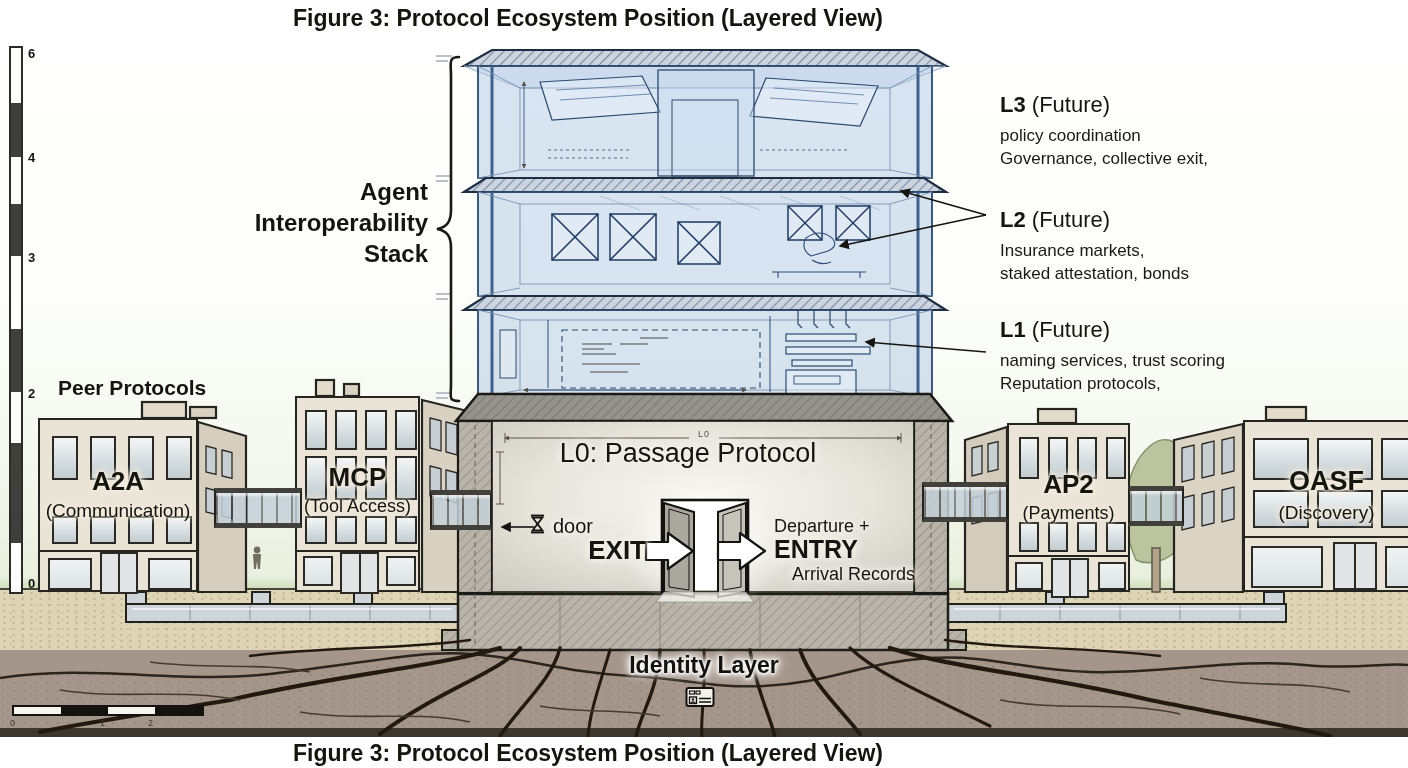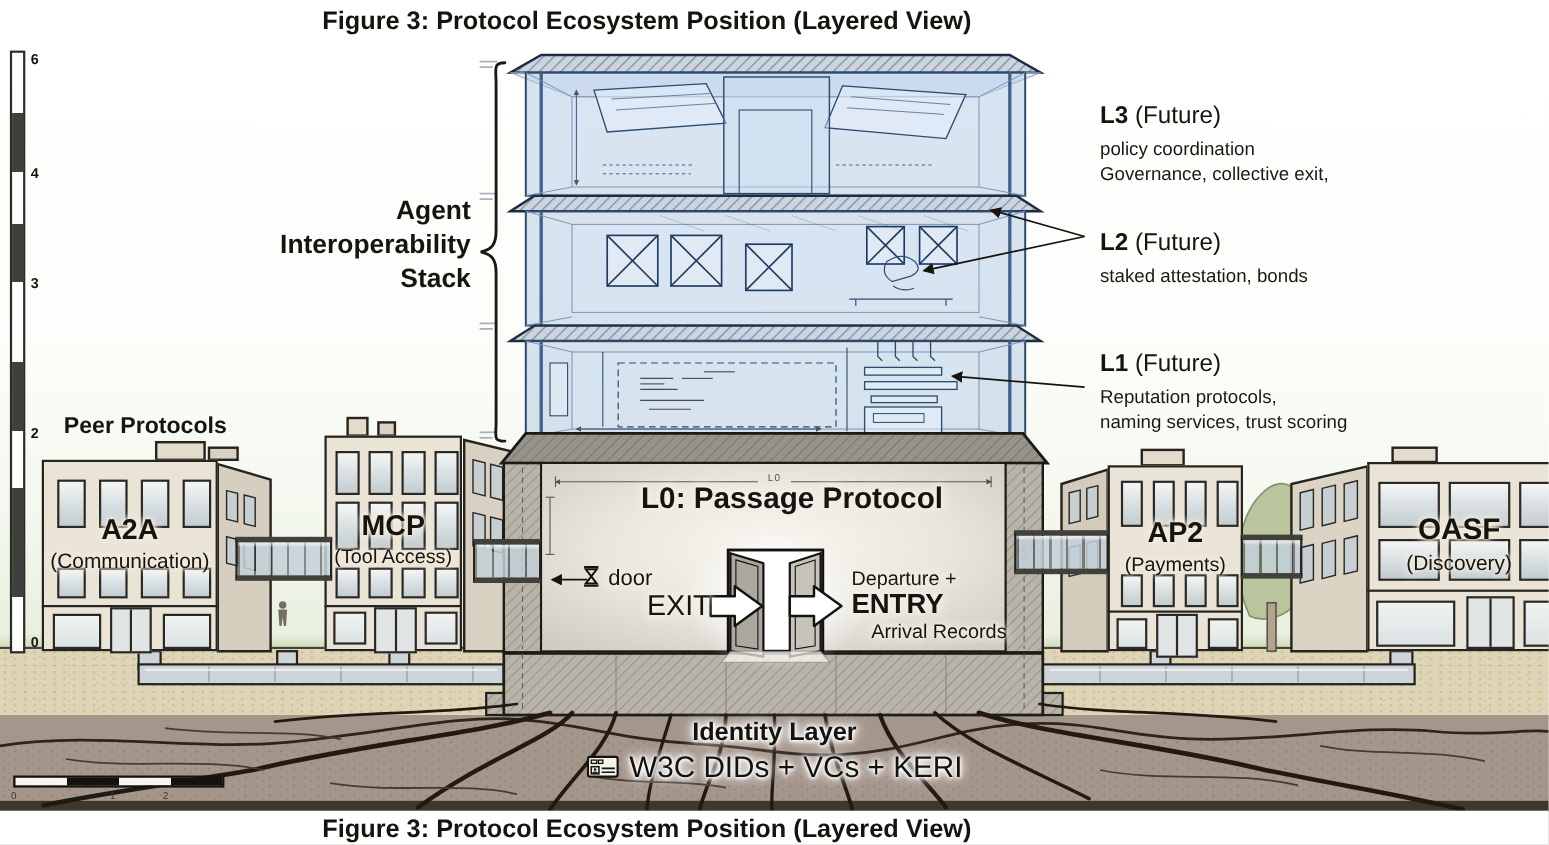--- a/index.html
+++ b/index.html
@@ -53,29 +53,29 @@
   .halo-b { text-shadow:0 0 3px #f2ecdf,0 0 5px #f2ecdf,0 0 8px #f2ecdf,0 0 10px #f2ecdf;margin-top:14px; }
   .bl-sub { position:absolute; left:0; right:0; text-align:center; font-weight:normal; white-space:nowrap; z-index:2; }
 
   .bridge { position:absolute; z-index:6;
     background:repeating-linear-gradient(90deg, rgba(45,50,55,.55) 0 2px, rgba(195,208,216,.85) 2px 15px);
     border:2px solid #24221e; border-top:5px solid #41403a; border-bottom:5px solid #41403a;
     box-shadow:inset 0 3px 2px rgba(255,255,255,.55); }
 
   
   .halo-g { text-shadow:0 0 4px #f2f0e8,0 0 7px #f2f0e8,0 0 10px #f2f0e8,0 0 12px #f2f0e8; }
-  .l0-title { position:absolute; left:508px; width:424px; top:438px; text-align:center;
-    font-size:27px; font-weight:bold; z-index:7; }
+  .l0-title { position:absolute; left:476px; width:424px; top:438px; text-align:center;
+    font-size:27px; font-weight:normal; z-index:7; }
   .l0-sub { position:absolute; left:492px; width:424px; top:471px; text-align:center; font-size:20px; z-index:7; }
   .l0-dim { position:absolute; left:690px; top:429px; width:28px; text-align:center; font-size:9px;
     color:#55524a; letter-spacing:1px; z-index:7; }
   .door-label { position:absolute; left:553px; top:515px; font-size:20px; z-index:7; }
   .hourglass { position:absolute; left:529px; top:513px; z-index:7; }
   .exit { position:absolute; left:540px; top:535px; width:106px; text-align:right;
-    font-size:26px; font-weight:normal; z-index:7; }
+    font-size:26px; font-weight:bold; z-index:7; }
   .entry1 { position:absolute; left:774px; top:516px; font-size:18px; z-index:7; }
   .entry  { position:absolute; left:774px; top:535px; font-size:25px; font-weight:bold; z-index:7; }
   .entry2 { position:absolute; left:774px; top:564px; font-size:18px; z-index:7;margin-left:18px; }
 
   
   .halo-w { text-shadow:0 0 4px #fff,0 0 7px #fff,0 0 10px #fff,0 0 14px #fff,0 1px 3px #fff; }
   .id-title { position:absolute; left:0; width:1408px; top:652px; text-align:center;
     font-size:23px; font-weight:bold; color:#14120d; z-index:7; }
   .id-sub { position:absolute; left:0; width:1408px; top:682px; text-align:center; font-size:27px;
     color:#14120d; z-index:7; }
@@ -429,26 +429,27 @@
     <span>Stack</span>
   </div>
 
   <div class="ann" style="top:80px">
     <div class="ann-title"><b>L3</b><span> (Future)</span></div>
     <div class="ann-line">policy coordination</div>
     <div class="ann-line">Governance, collective exit,</div>
   </div>
   <div class="ann" style="top:195px">
     <div class="ann-title"><b>L2</b><span> (Future)</span></div>
+    <div class="ann-line">Insurance markets,</div>
     <div class="ann-line">staked attestation, bonds</div>
   </div>
   <div class="ann" style="top:305px">
     <div class="ann-title"><b>L1</b><span> (Future)</span></div>
+    <div class="ann-line">naming services, trust scoring</div>
     <div class="ann-line">Reputation protocols,</div>
-    <div class="ann-line">naming services, trust scoring</div>
   </div>
 
   <div class="bld" style="left:38px;top:418px;width:160px;height:174px">
     <i class="win" style="left:12px;top:16px;width:26px;height:44px"></i>
     <i class="win" style="left:50px;top:16px;width:26px;height:44px"></i>
     <i class="win" style="left:88px;top:16px;width:26px;height:44px"></i>
     <i class="win" style="left:126px;top:16px;width:26px;height:44px"></i>
     <div class="bl-label halo-b" style="top:32px;font-size:26px">A2A</div>
     <div class="bl-sub halo-b" style="top:66px;font-size:19px">(Communication)</div>
     <i class="win" style="left:12px;top:96px;width:26px;height:28px"></i>
@@ -545,21 +546,21 @@
         <rect x="1.5" y="3" width="27" height="18" rx="2" fill="#f4f2ec" stroke="#14120e" stroke-width="2"></rect>
         <rect x="4.5" y="6" width="5" height="3" fill="none" stroke="#14120e" stroke-width="1.2"></rect>
         <rect x="11" y="6" width="4" height="3" fill="none" stroke="#14120e" stroke-width="1.2"></rect>
         <rect x="4.5" y="12" width="7" height="6.5" fill="none" stroke="#14120e" stroke-width="1.4"></rect>
         <circle cx="8" cy="14.5" r="1.2" fill="#14120e"></circle>
             <path d="M5.8,18 q2.2,-2.2 4.4,0" stroke="#14120e" stroke-width="1.2" fill="none"></path>
         <line x1="14" y1="13.5" x2="26" y2="13.5" stroke="#14120e" stroke-width="1.5"></line>
         <line x1="14" y1="17" x2="26" y2="17" stroke="#14120e" stroke-width="1.5"></line>
       </g>
         </svg>
-    </span><span>W3C DIDs + VCs + KERI</span>
+    </span>
   </div>
 
   <div class="scalebar"></div>
   <span class="sblabel" style="left:10px">0</span>
   <span class="sblabel" style="left:100px">1</span>
   <span class="sblabel" style="left:148px">2</span>
 
 </div>
 
 </body></html>

